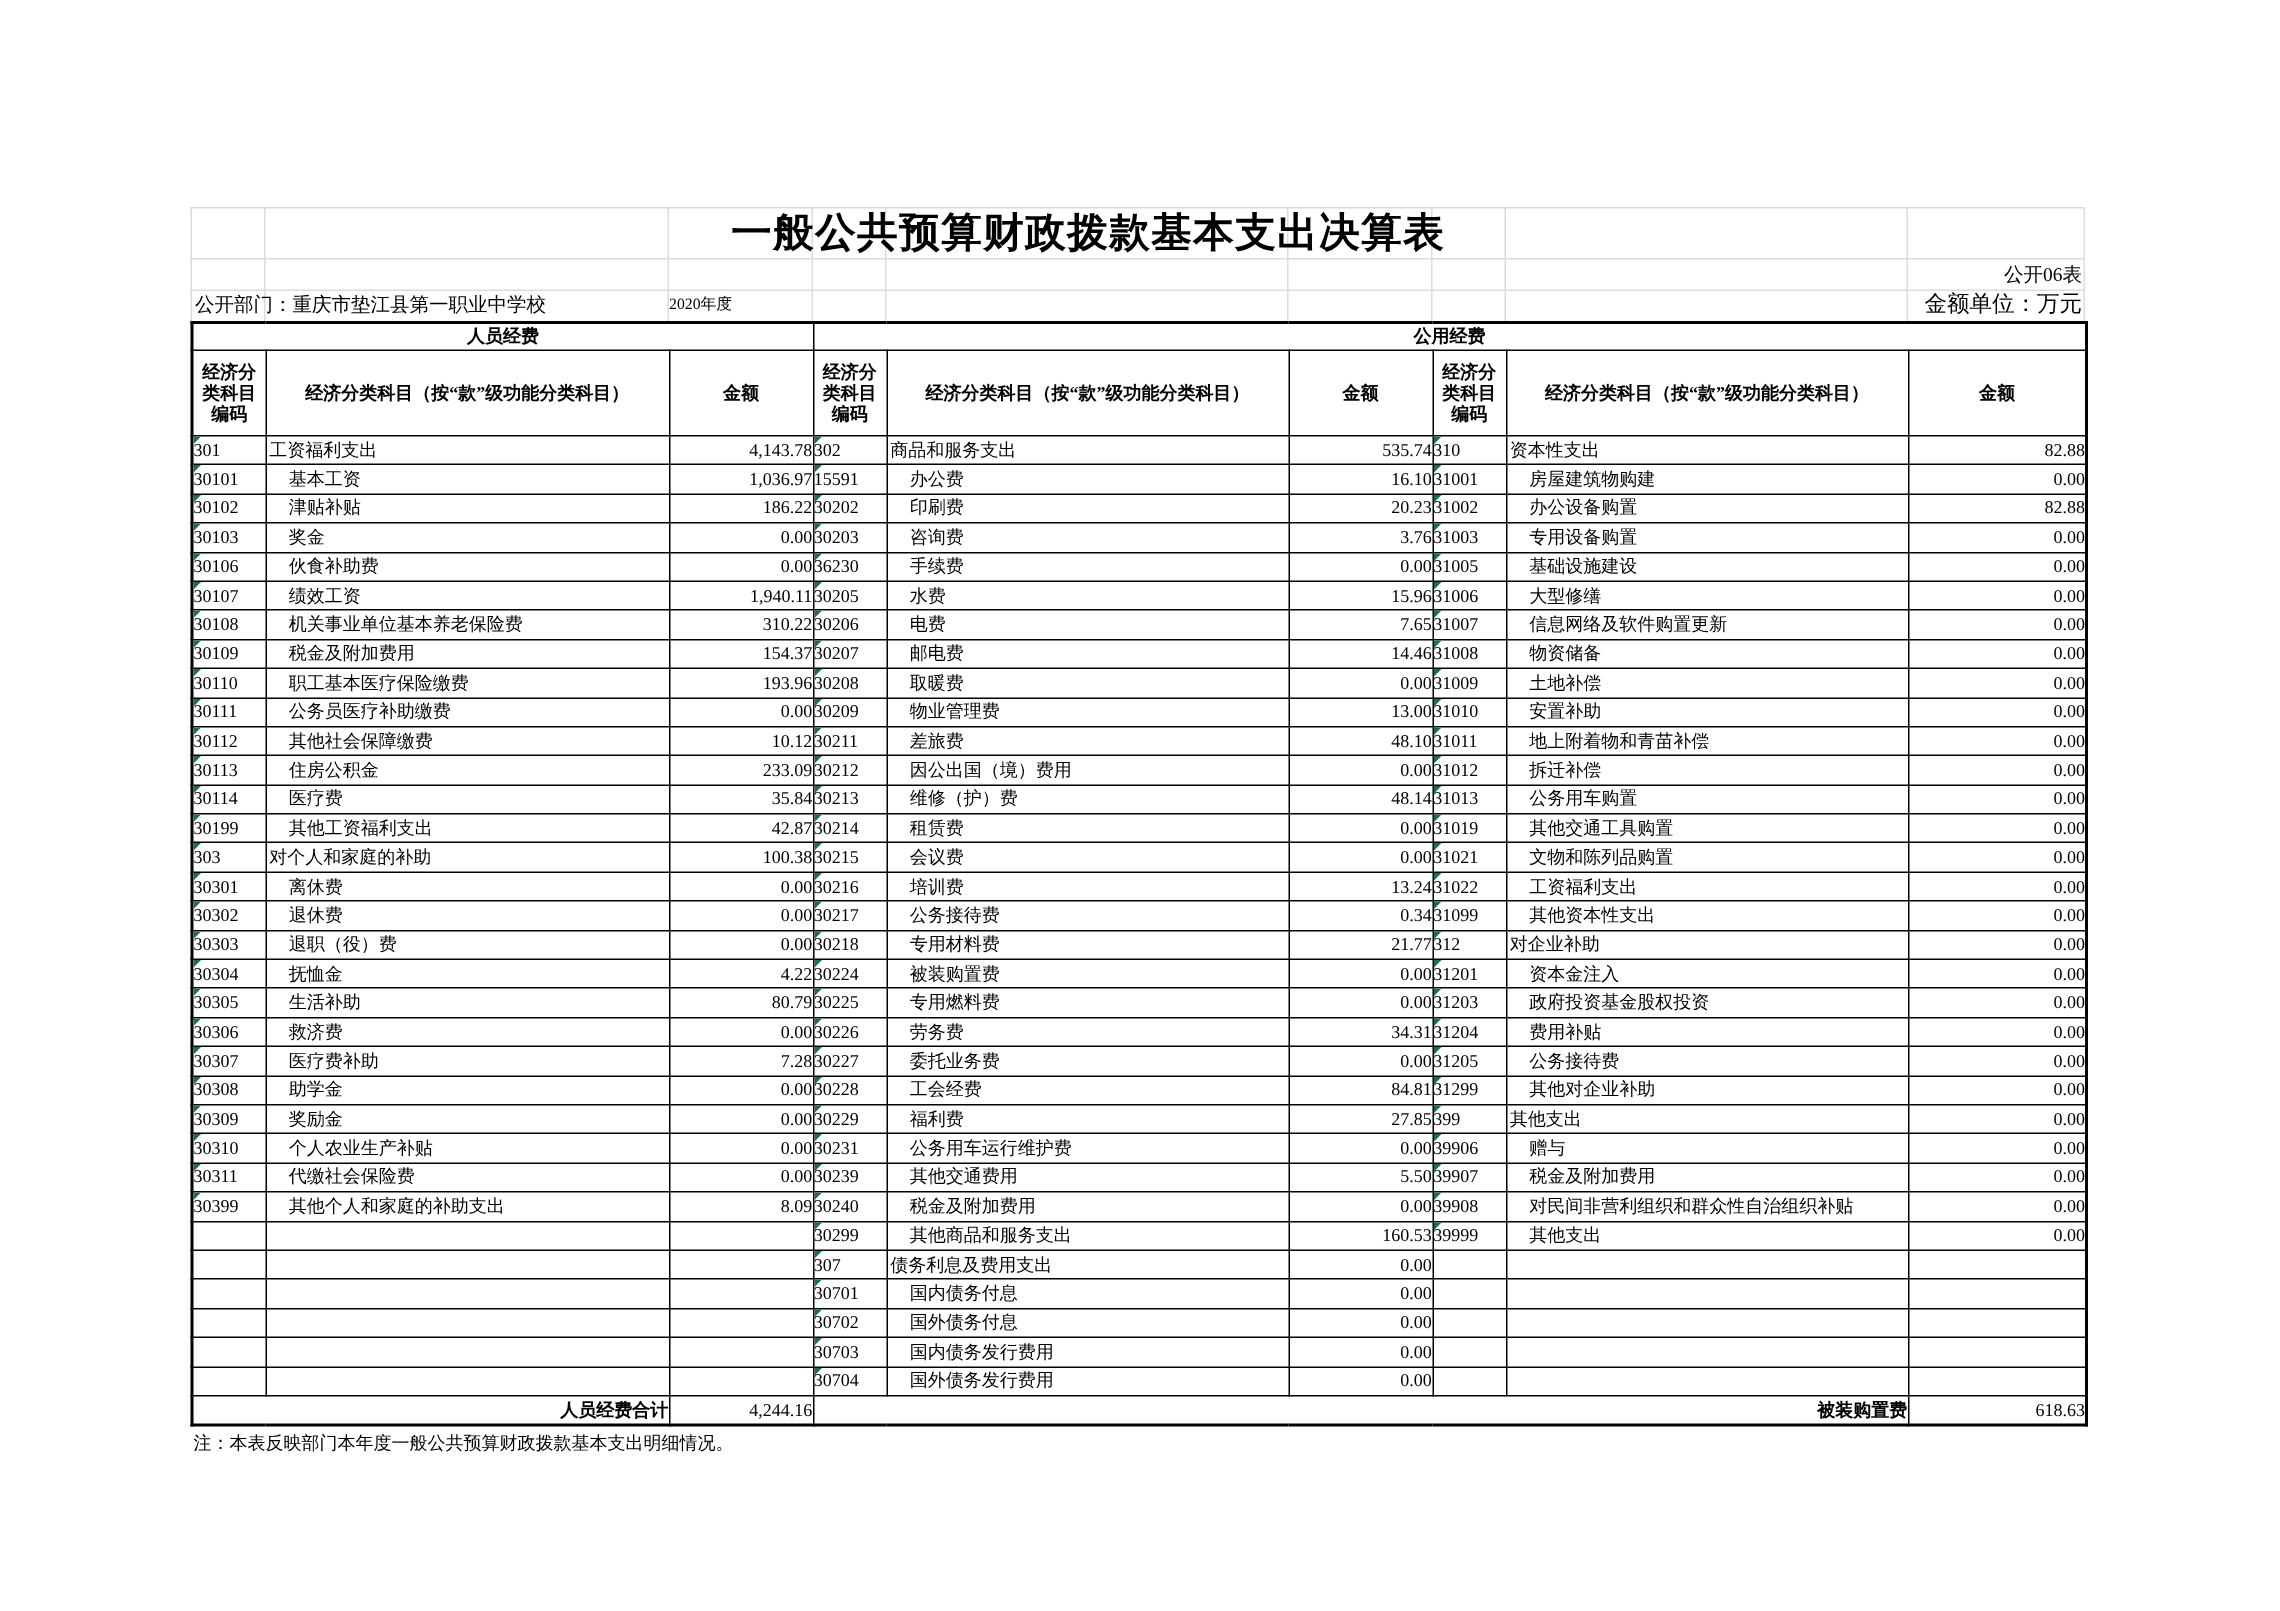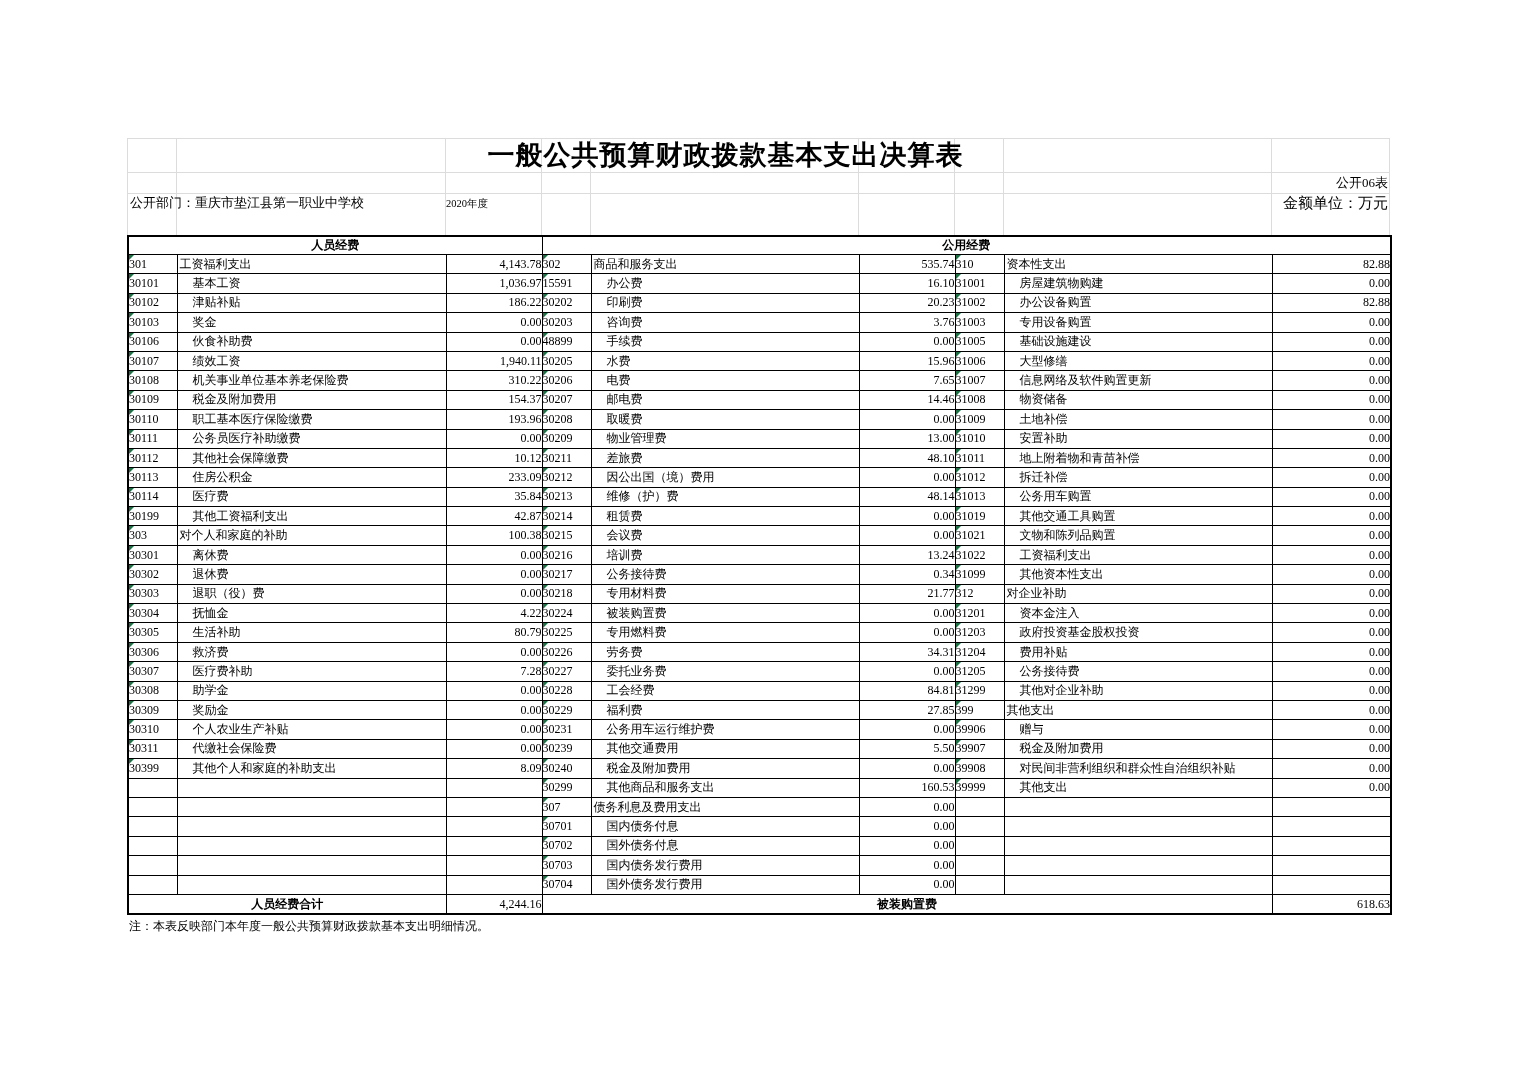--- a/index.html
+++ b/index.html
@@ -5,21 +5,21 @@
   html,body { margin:0; padding:0; }
   body {
     width:1520px; height:1074px; position:relative;
     background:#ffffff; color:#000;
     font-family:"Liberation Serif","DejaVu Serif",serif;
     overflow:hidden;
   }
   .sheet { position:absolute; left:127px; top:138px; width:1263px; }
 
   
-  .top-area { position:relative; height:97px; }
+  .top-area { position:relative; height:76px; }
   .gl-v { position:absolute; top:0; bottom:0; width:1px; background:#dcdcdc; }
   .gl-h { position:absolute; left:0; right:0; height:1px; background:#dcdcdc; }
   .title {
     position:absolute; top:0; left:-66px; right:0; height:34px; line-height:34px;
     text-align:center; font-size:27px; font-weight:bold;
     font-family:"Liberation Sans","DejaVu Sans",sans-serif; letter-spacing:1px;
   }
   .sheet-label { position:absolute; top:34px; right:2px; height:21px; line-height:21px; font-size:13px; }
   .dept  { position:absolute; top:55px; left:3px;  height:20px; line-height:20px; font-size:13px; }
   .year  { position:absolute; top:57px; left:319px; height:17px; line-height:17px; font-size:10.5px; }
@@ -36,21 +36,21 @@
   }
   tr.ghead td { height:16px; font-weight:bold; text-align:center; }
   tr.chead th { height:56px; font-weight:bold; text-align:center; line-height:14px; }
   tr.chead th.codeh { white-space:normal; word-break:break-all; padding:0 5px; }
   tbody tr.data-row { height:19.4px; }
   td.code { padding-left:3px; position:relative; }
   td.subject.top { padding-left:2px; }
   td.subject.sub { padding-left:15px; }
   td.amount { text-align:right; padding-right:5px; }
   tr.total-row { height:20px; }
-  tr.total-row td.tlabel { font-weight:bold; text-align:center; }
+  tr.total-row td.tlabel { font-weight:bold; text-align:right; }
   .tri {
     position:absolute; top:0; left:0; width:0; height:0;
     border-top:5px solid #1d7044; border-right:5px solid transparent;
   }
   .note { margin-top:3px; padding-left:2px; font-size:12px; }
 </style>
 </head>
 <body>
 
 <div class="sheet">
@@ -87,20 +87,31 @@
         <col style="width:96px">
       <col style="width:49px">
         <col style="width:268px">
         <col style="width:119px">
     </colgroup>
     <thead>
       <tr class="ghead">
         <td colspan="3">人员经费</td>
         <td colspan="6">公用经费</td>
       </tr>
+      <tr class="chead">
+        <th class="codeh">经济分类科目编码</th>
+        <th>经济分类科目（按“款”级功能分类科目）</th>
+        <th>金额</th>
+        <th class="codeh">经济分类科目编码</th>
+        <th>经济分类科目（按“款”级功能分类科目）</th>
+        <th>金额</th>
+        <th class="codeh">经济分类科目编码</th>
+        <th>经济分类科目（按“款”级功能分类科目）</th>
+        <th>金额</th>
+      </tr>
     </thead>
     <tbody>
         <tr class="data-row">
           <td class="code"><span class="tri" style="border-top-color: rgb(29, 112, 68);"></span><span>301</span></td>
           <td class="subject top"><span>工资福利支出</span></td>
           <td class="amount"><span>4,143.78</span></td>
           <td class="code"><span class="tri" style="border-top-color: rgb(29, 112, 68);"></span><span>302</span></td>
           <td class="subject top"><span>商品和服务支出</span></td>
           <td class="amount"><span>535.74</span></td>
           <td class="code"><span class="tri" style="border-top-color: rgb(29, 112, 68);"></span><span>310</span></td>
@@ -137,21 +148,21 @@
           <td class="subject sub"><span>咨询费</span></td>
           <td class="amount"><span>3.76</span></td>
           <td class="code"><span class="tri" style="border-top-color: rgb(29, 112, 68);"></span><span>31003</span></td>
           <td class="subject sub"><span>专用设备购置</span></td>
           <td class="amount"><span>0.00</span></td>
         </tr>
         <tr class="data-row">
           <td class="code"><span class="tri" style="border-top-color: rgb(29, 112, 68);"></span><span>30106</span></td>
           <td class="subject sub"><span>伙食补助费</span></td>
           <td class="amount"><span>0.00</span></td>
-          <td class="code"><span class="tri" style="border-top-color: rgb(29, 112, 68);"></span><span>48899</span></td>
+          <td class="code"><span class="tri" style="border-top-color: rgb(29, 112, 68);"></span><span>36230</span></td>
           <td class="subject sub"><span>手续费</span></td>
           <td class="amount"><span>0.00</span></td>
           <td class="code"><span class="tri" style="border-top-color: rgb(29, 112, 68);"></span><span>31005</span></td>
           <td class="subject sub"><span>基础设施建设</span></td>
           <td class="amount"><span>0.00</span></td>
         </tr>
         <tr class="data-row">
           <td class="code"><span class="tri" style="border-top-color: rgb(29, 112, 68);"></span><span>30107</span></td>
           <td class="subject sub"><span>绩效工资</span></td>
           <td class="amount"><span>1,940.11</span></td>

